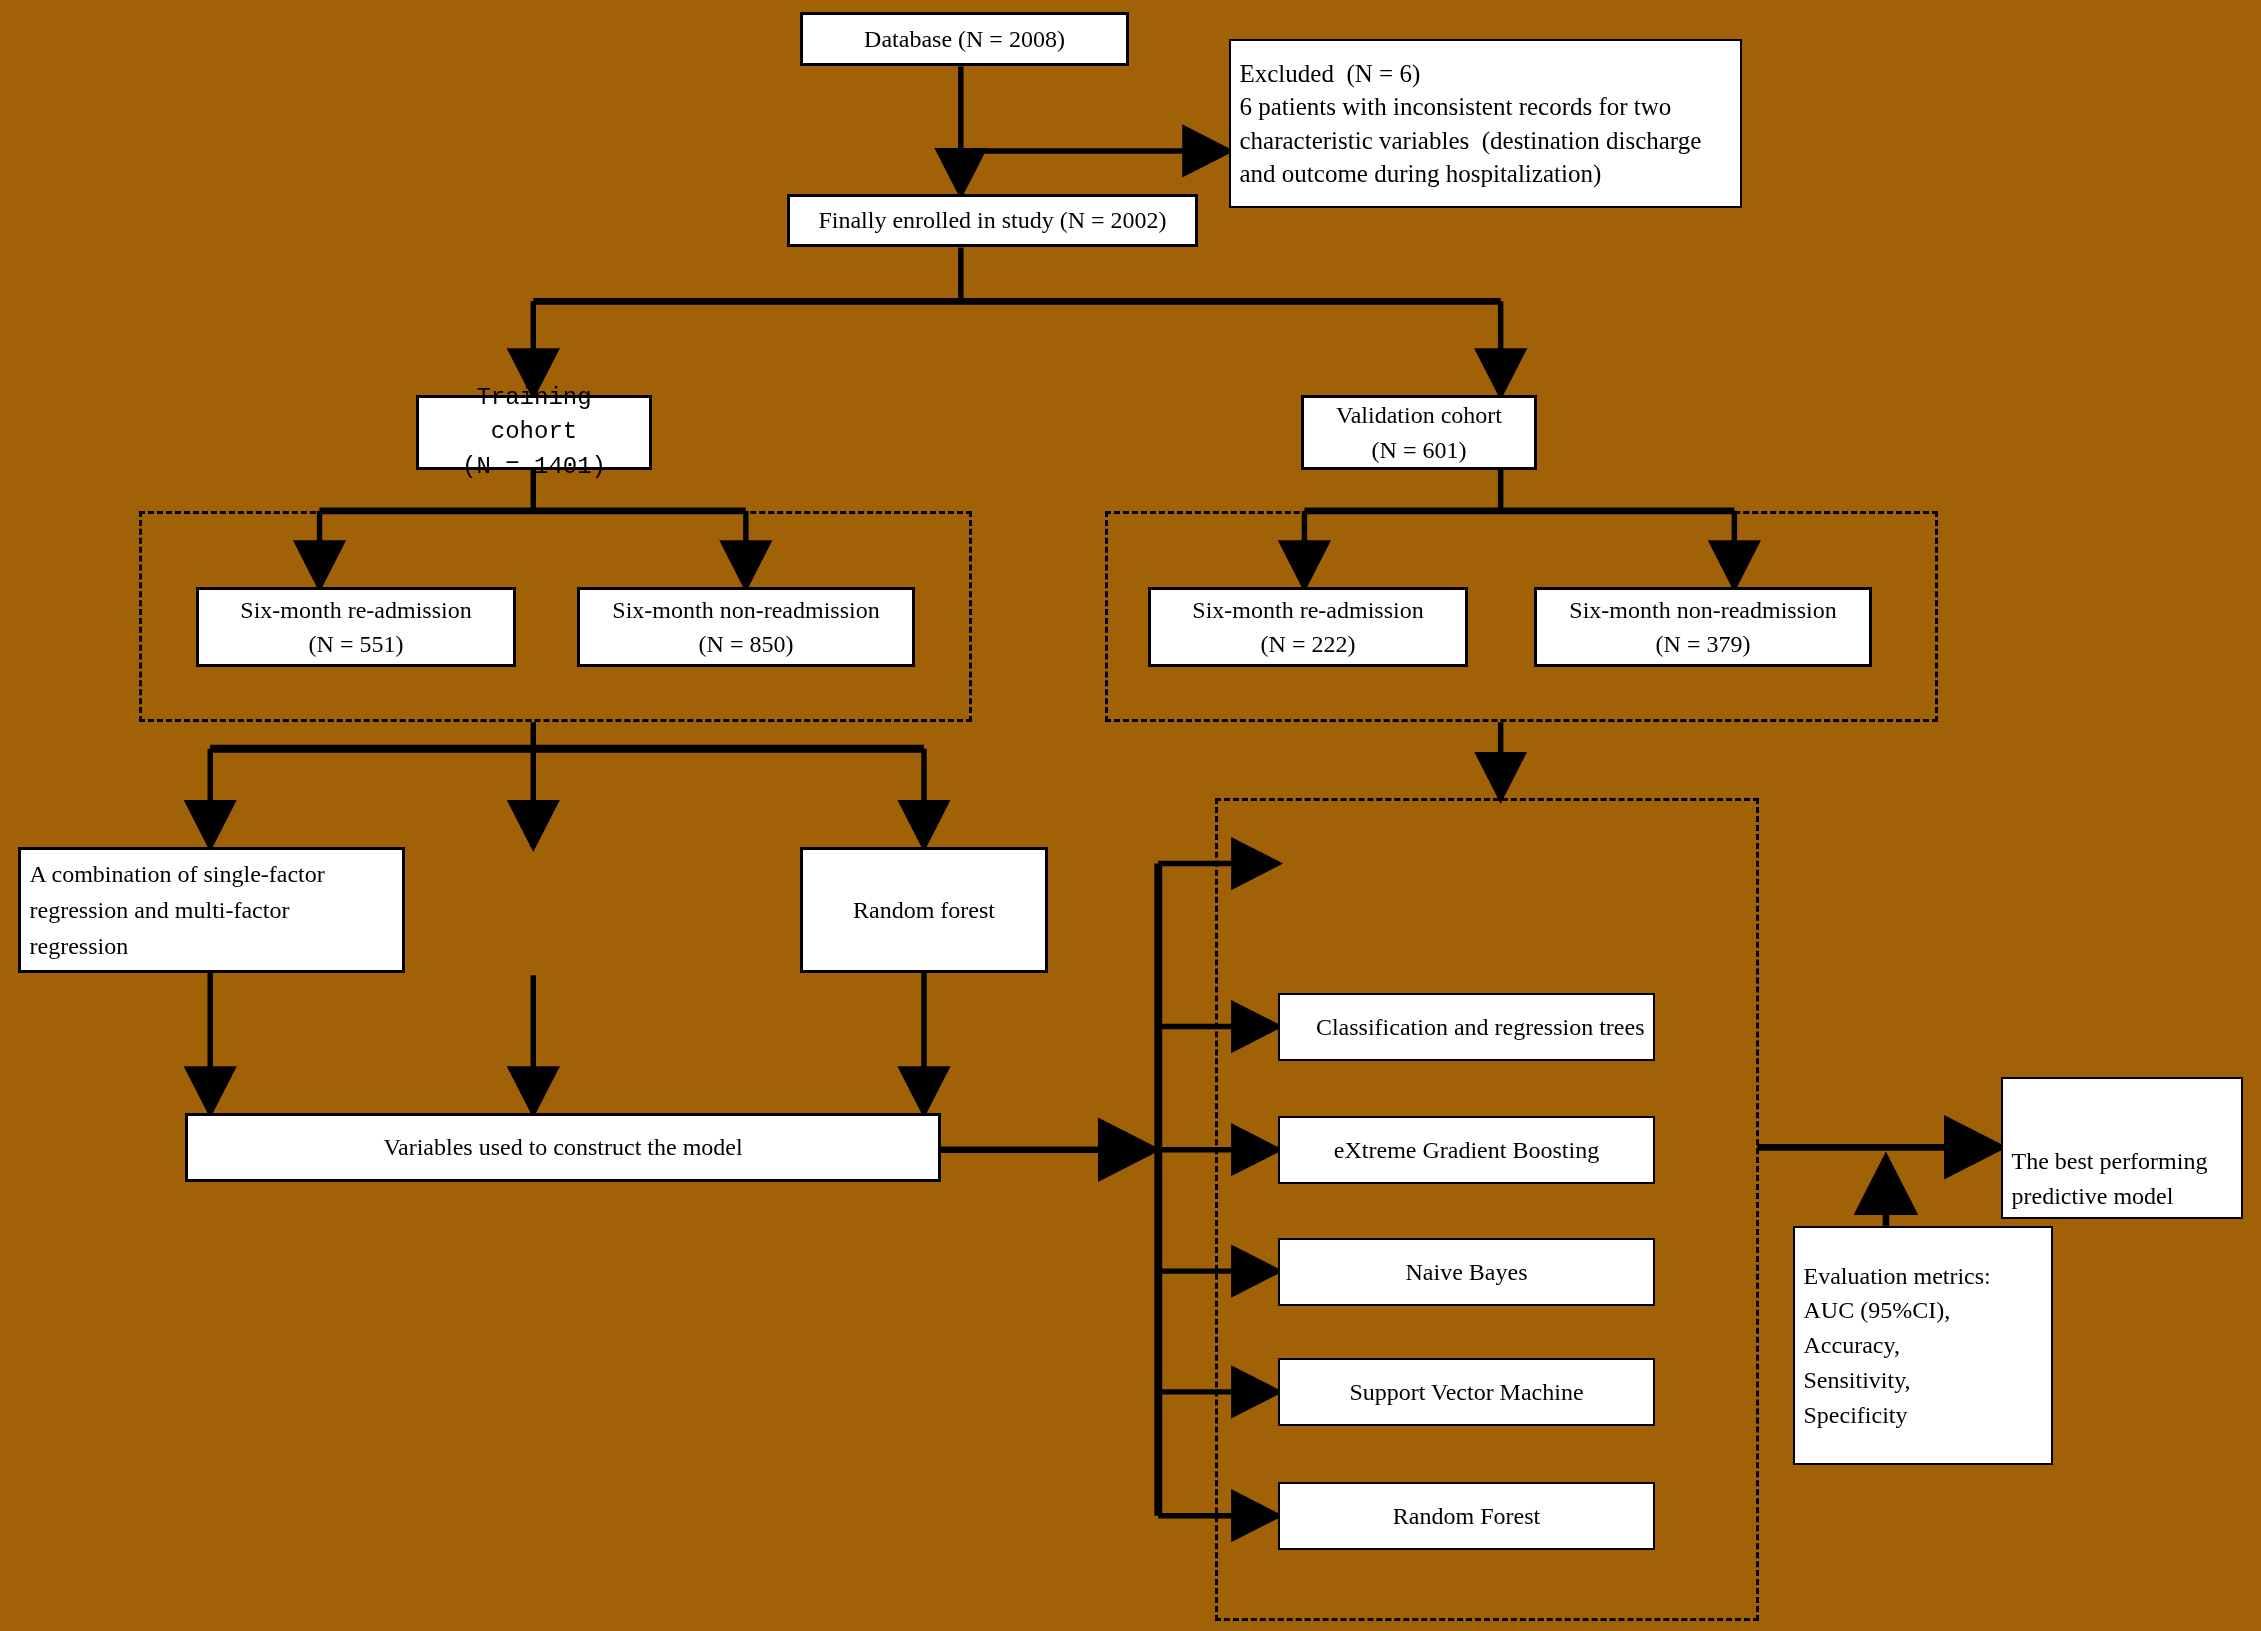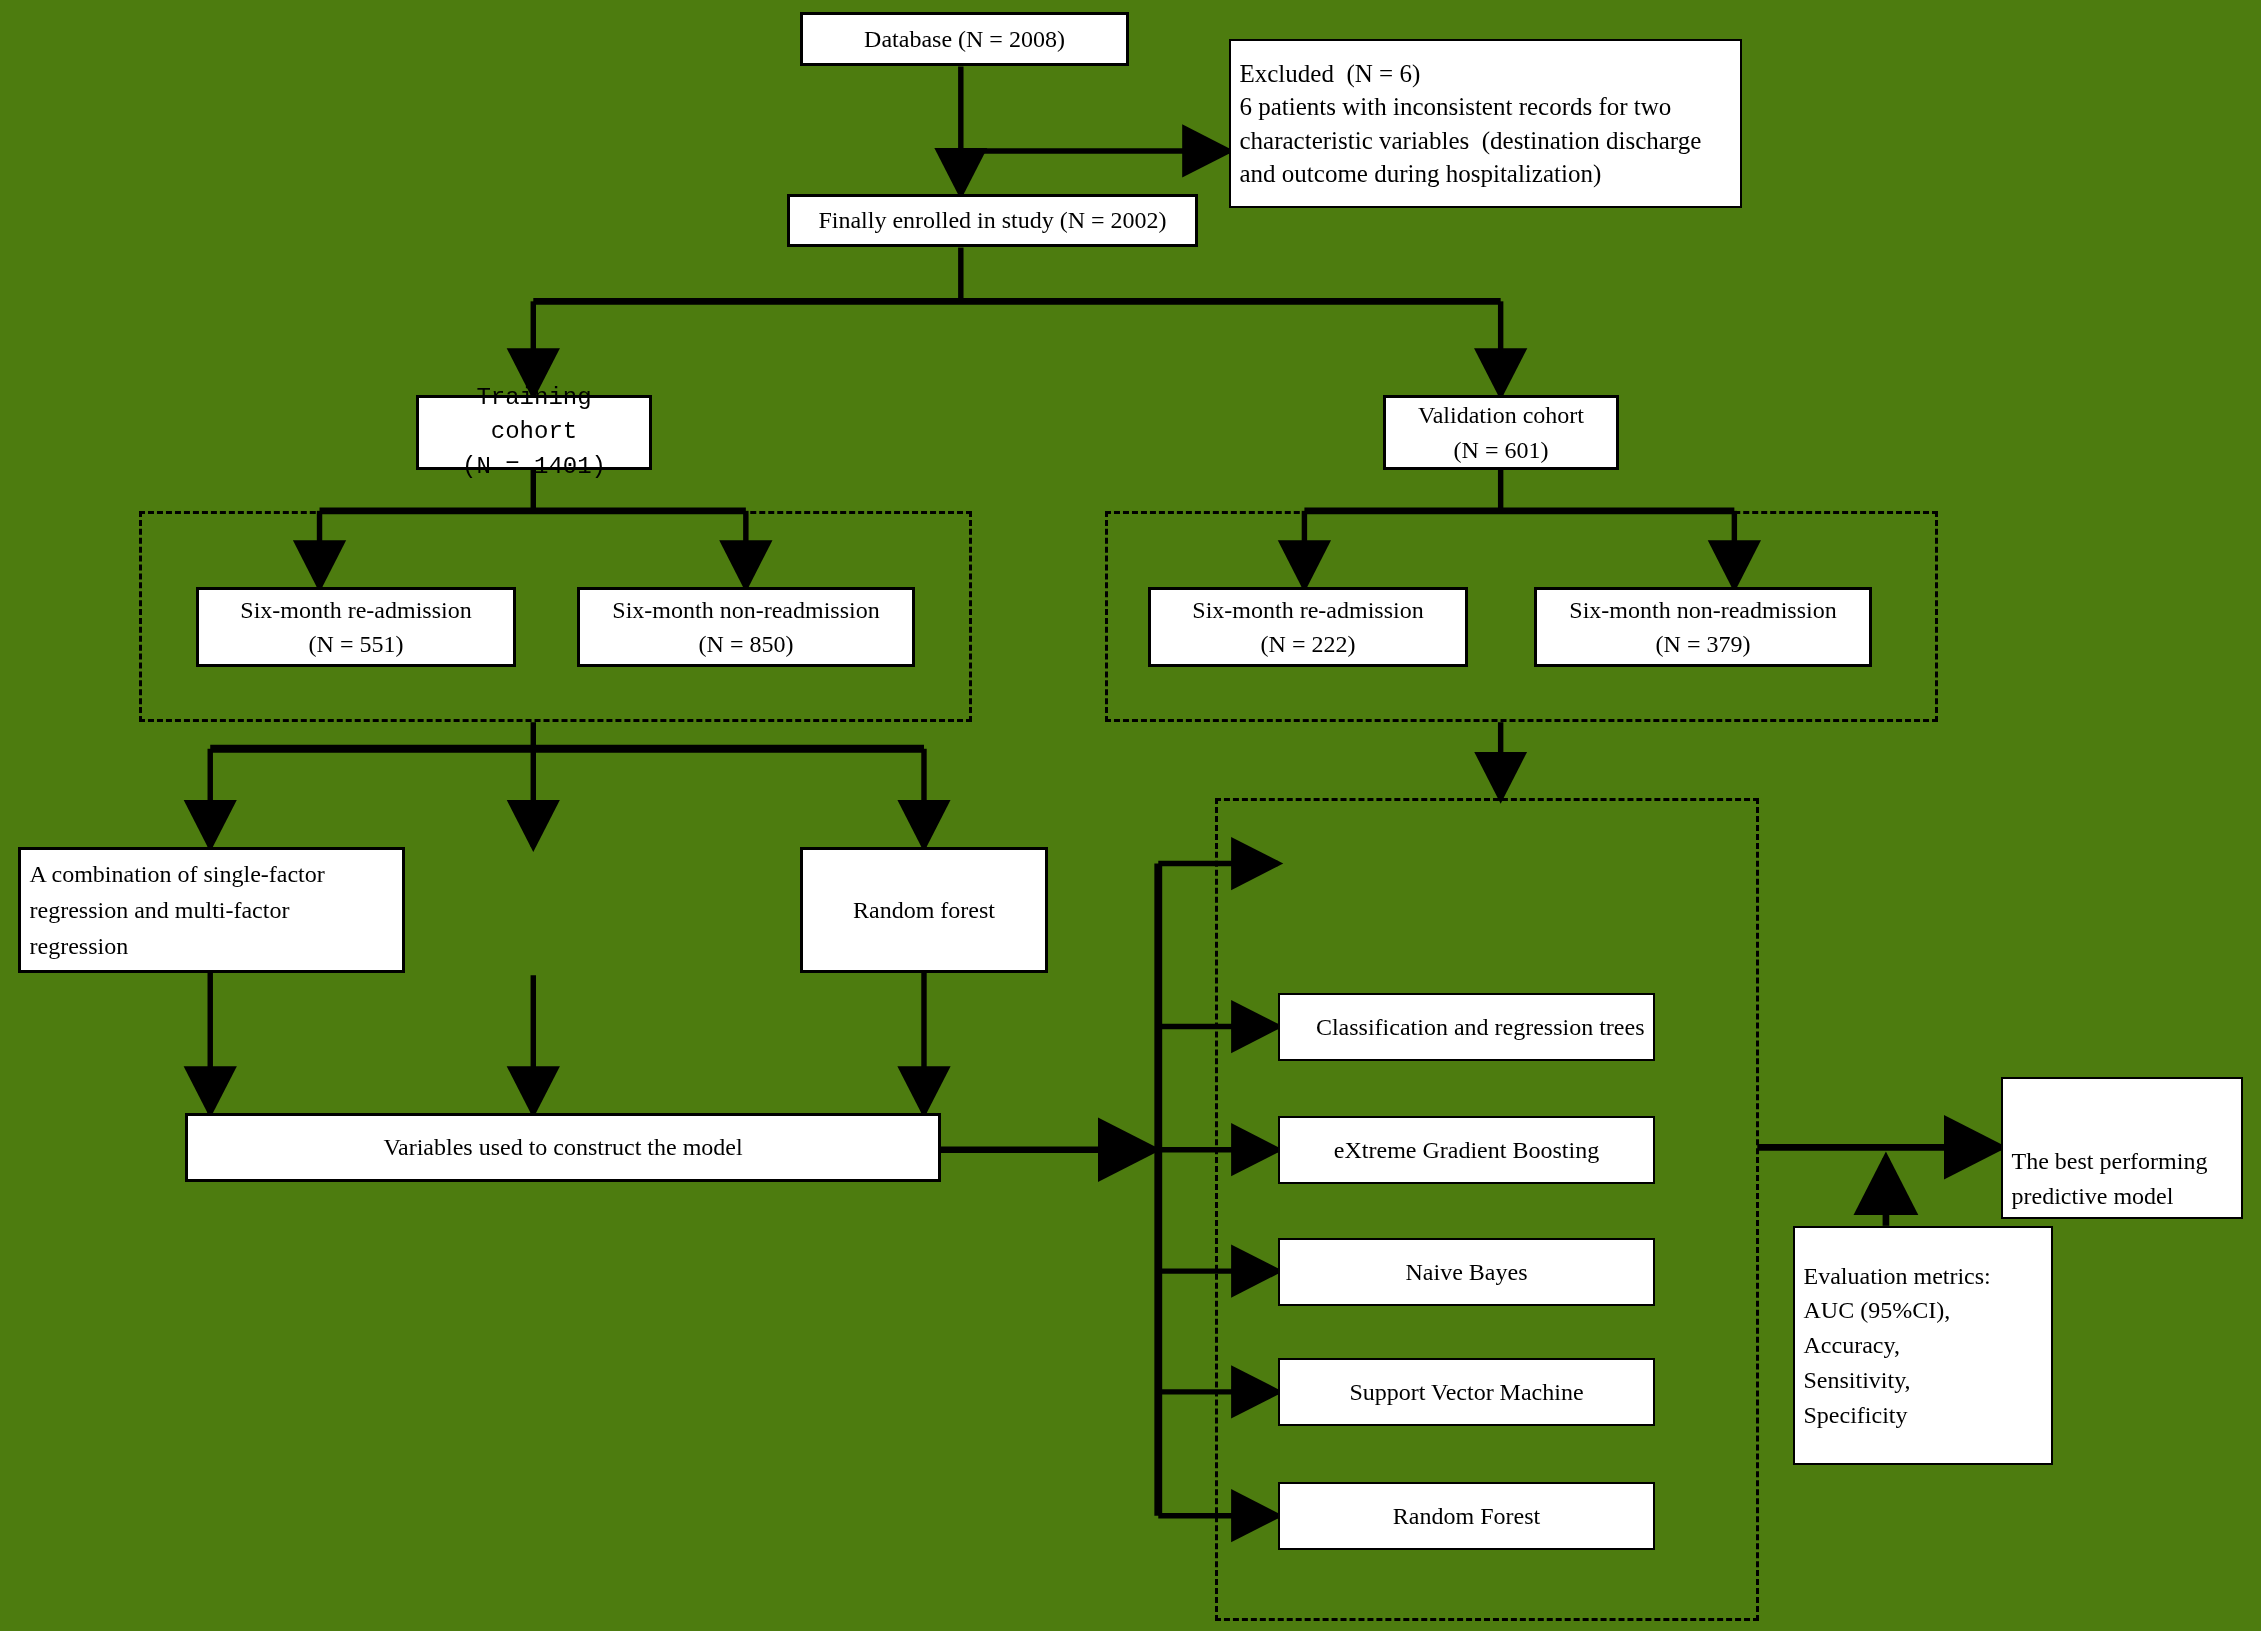--- a/index.html
+++ b/index.html
@@ -1,19 +1,19 @@
 <!DOCTYPE html>
 <html style="font-size:9.7px"><head>
 <meta charset="utf-8">
 <style>
   html,body{margin:0;padding:0;background:#ffffff;}
   #stage{
     position:relative;
     width:2261px;height:1631px;
-    background:#4d7c0f;
+    background:#a16207;
     font-family:"Liberation Serif","DejaVu Serif",serif;
     color:#000000;
     overflow:hidden;
   }
   #edges{position:absolute;left:0;top:0;width:2261px;height:1631px;pointer-events:none;}
   .node{
     position:absolute;
     box-sizing:border-box;
     background:#ffffff;
     border:2.4px solid #000000;
@@ -114,21 +114,21 @@
 
   <div class="node heavy" style="left:760px;top:194px;width:411px;height:53px;margin-left:27px;">
     <span class="txt">Finally enrolled in study  (N = 2002)</span>
   </div>
 
   <div class="node heavy" style="left:416px;top:395px;width:236px;height:75px;flex-direction:column;font-family:Liberation Mono, monospace;">
     <span>Training cohort</span>
     <span>(N = 1401)</span>
   </div>
 
-  <div class="node heavy" style="left:1383px;top:395px;width:236px;height:75px;flex-direction:column;">
+  <div class="node heavy" style="left:1301px;top:395px;width:236px;height:75px;flex-direction:column;">
     <span>Validation cohort</span>
     <span>(N = 601)</span>
   </div>
 
   <div class="node heavy" style="left:196px;top:587px;width:320px;height:80px;flex-direction:column;">
     <span>Six-month re-admission</span>
     <span>(N = 551)</span>
   </div>
 
   <div class="node heavy" style="left:577px;top:587px;width:338px;height:80px;flex-direction:column;">

